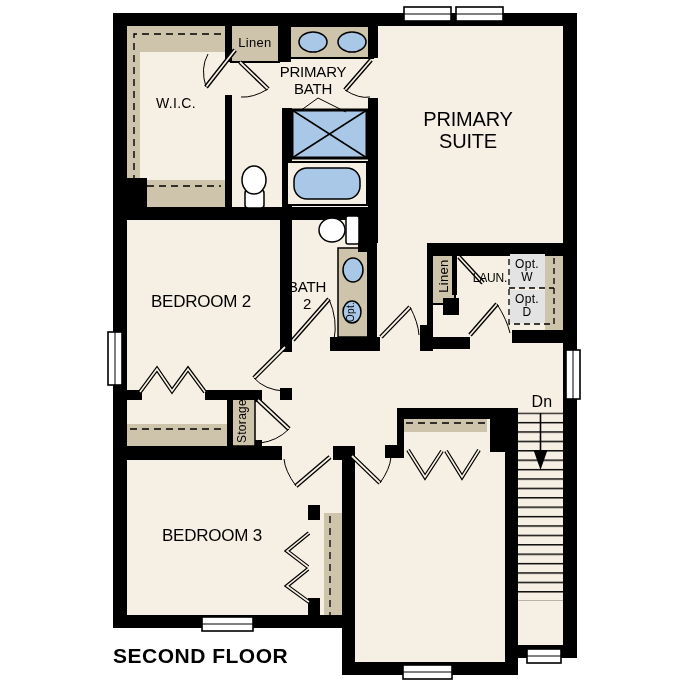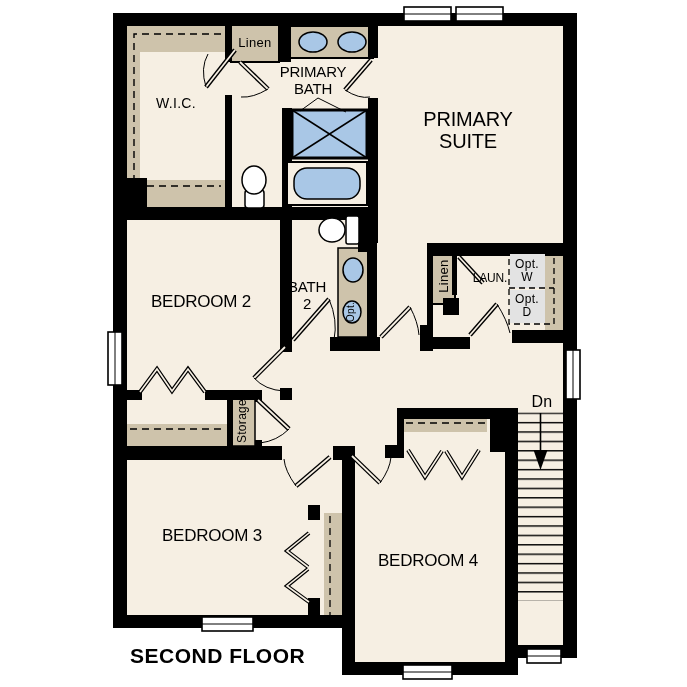--- a/index.html
+++ b/index.html
@@ -3,21 +3,21 @@
 <meta charset="utf-8">
 <style>
   html,body{margin:0;padding:0;background:#ffffff;}
   .stage{position:relative;width:687px;height:687px;background:#ffffff;overflow:hidden;
          font-family:"Liberation Sans",sans-serif;}
   .stage svg{position:absolute;left:0;top:0;}
   .lbl{position:absolute;transform:translate(-50%,-50%);color:#000;font-weight:400;
        text-align:center;white-space:pre-line;line-height:1.12;letter-spacing:-0.2px;}
   .lbl.light{font-weight:400;letter-spacing:0.3px;}
   .lbl.rot{transform:translate(-50%,-50%) rotate(-90deg);}
-  .title{position:absolute;color:#000;font-weight:700;letter-spacing:0.5px;white-space:nowrap;margin-left:17px;}
+  .title{position:absolute;color:#000;font-weight:700;letter-spacing:0.5px;white-space:nowrap;}
 </style>
 </head>
 <body>
 
 <div class="stage">
 
 <svg width="687" height="687" viewBox="0 0 687 687">
   <defs>
     <pattern id="treads" width="45" height="9.4" patternUnits="userSpaceOnUse" x="518" y="412.5">
       <line x1="0" y1="0.7" x2="45" y2="0.7" stroke="#000" stroke-width="1.3"></line>
@@ -243,16 +243,15 @@
 <div class="lbl light rot" style="left:351px;top:312px;font-size:10px;">Opt.</div>
 <div class="lbl light rot" style="left:444px;top:276px;font-size:13px;">Linen</div>
 <div class="lbl" style="left:483px;top:279px;font-size:12px;margin-left:7px;">LAUN.</div>
 <div class="lbl light" style="left:527px;top:271px;font-size:12px;">Opt.
 W</div>
 <div class="lbl light" style="left:527px;top:306px;font-size:12px;">Opt.
 D</div>
 <div class="lbl light" style="left:542px;top:402px;font-size:16px;">Dn</div>
 <div class="lbl light rot" style="left:243px;top:421px;font-size:12px;">Storage</div>
 <div class="lbl" style="left:212px;top:536px;font-size:17px;text-align:center;">BEDROOM 3</div>
-<div class="lbl" style="left:428px;top:561px;font-size:17px;">BEDROOM 4</div>
 <div class="title" style="left:113px;top:644px;font-size:21px;">SECOND FLOOR</div>
 
 </div>
 
 </body></html>

